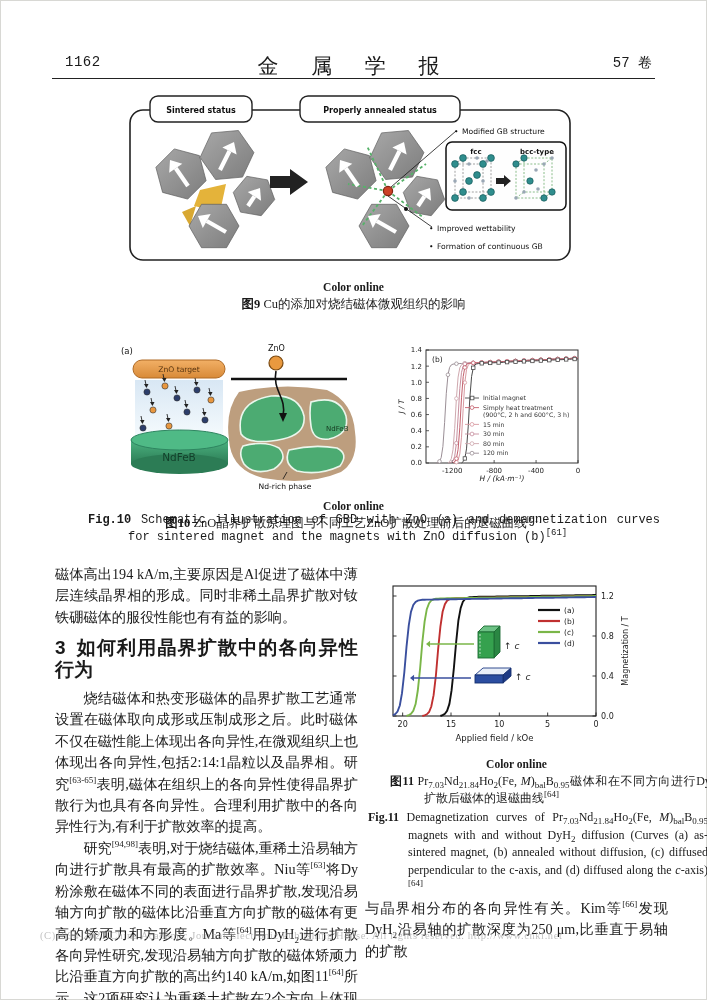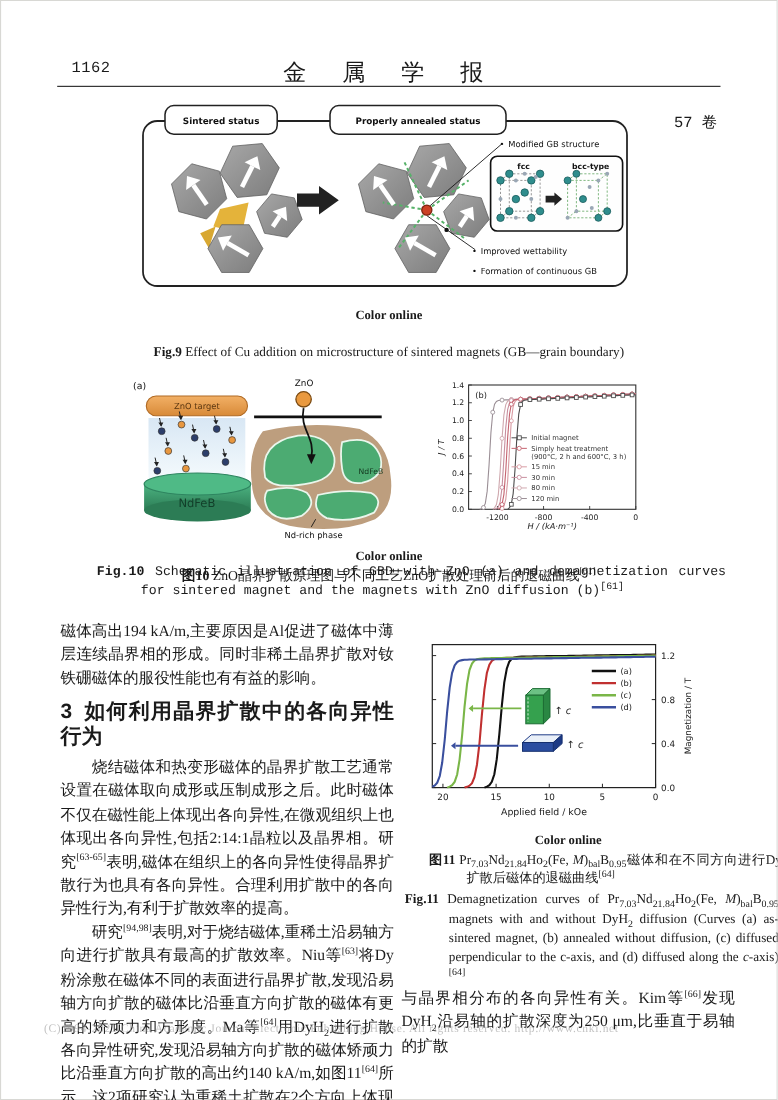--- a/index.html
+++ b/index.html
@@ -2,21 +2,21 @@
 <html><head>
 <meta charset="utf-8">
 <style>
   html,body{margin:0;padding:0;background:#e8e8e6;}
   #page{position:relative;width:707px;height:1000px;background:#fff;margin:0 auto;
         font-family:"Liberation Serif","DejaVu Serif",serif;color:#1a1a1a;overflow:hidden;
         box-shadow:inset 0 0 0 1px #d8d8d4;}
   .hdr{position:absolute;top:52px;left:55px;right:55px;height:24px;font-size:14px;font-family:Liberation Mono, monospace;}
   .hdr .pg{position:absolute;left:10px;top:2px;letter-spacing:.5px;}
   .hdr .jt{position:absolute;left:0;right:0;top:0;text-align:center;font-size:21px;letter-spacing:10px;}
-  .hdr .vol{position:absolute;right:0;top:2px;margin-top:48px;}
+  .hdr .vol{position:absolute;right:0;top:2px;}
   .hdr-rule{position:absolute;top:78px;left:52px;right:52px;border-top:1.6px solid #222;}
   .figwrap{position:absolute;}
   .coloronline{position:absolute;left:0;right:0;text-align:center;font-weight:bold;font-size:11.5px;}
   .cap-center{position:absolute;left:0;right:0;text-align:center;font-size:12.5px;}
   .cap-label{font-weight:bold;}
   .capblock{position:absolute;font-size:12px;line-height:17px;text-align:justify;}
   .hang{padding-left:40px;text-indent:-40px;}
   .col{position:absolute;width:303px;font-size:14.2px;line-height:21.4px;text-align:justify;}
   .col p{margin:0;}
   .ind{text-indent:2em;}
@@ -140,23 +140,23 @@
           <circle cx="414" cy="95" r="1.8" fill="#9aa7b5"></circle>
         </g>
       <text x="305" y="137" font-size="7.6" fill="#111">•</text>
       <text x="313" y="137" font-size="7.6" fill="#111">Improved wettability</text>
       <text x="305" y="155" font-size="7.6" fill="#111">•</text>
       <text x="313" y="155" font-size="7.6" fill="#111">Formation of continuous GB</text>
     </svg>
   </div>
 
   <div class="coloronline" style="top:281px;">Color online</div>
-  <div class="cap-center" style="top:313px;font-size:12px;">
-    <span class="cap-label">Fig.9</span>
-    <span>Effect of Cu addition on microstructure of sintered magnets (GB—grain boundary)</span>
+  <div class="cap-center" style="top:296px;">
+    <span class="cap-label">图9</span>
+    <span>Cu的添加对烧结磁体微观组织的影响</span>
   </div>
 
   <div class="figwrap" style="left:113px;top:340px;width:482px;height:152px;">
     <svg id="fig10svg" width="482" height="152" viewBox="0 0 482 152">
       <defs>
         <linearGradient id="orng" x1="0" y1="0" x2="0" y2="1">
           <stop offset="0" stop-color="#f2b066"></stop>
             <stop offset="1" stop-color="#d88a38"></stop>
         </linearGradient>
         <linearGradient id="blu" x1="0" y1="0" x2="0" y2="1">

